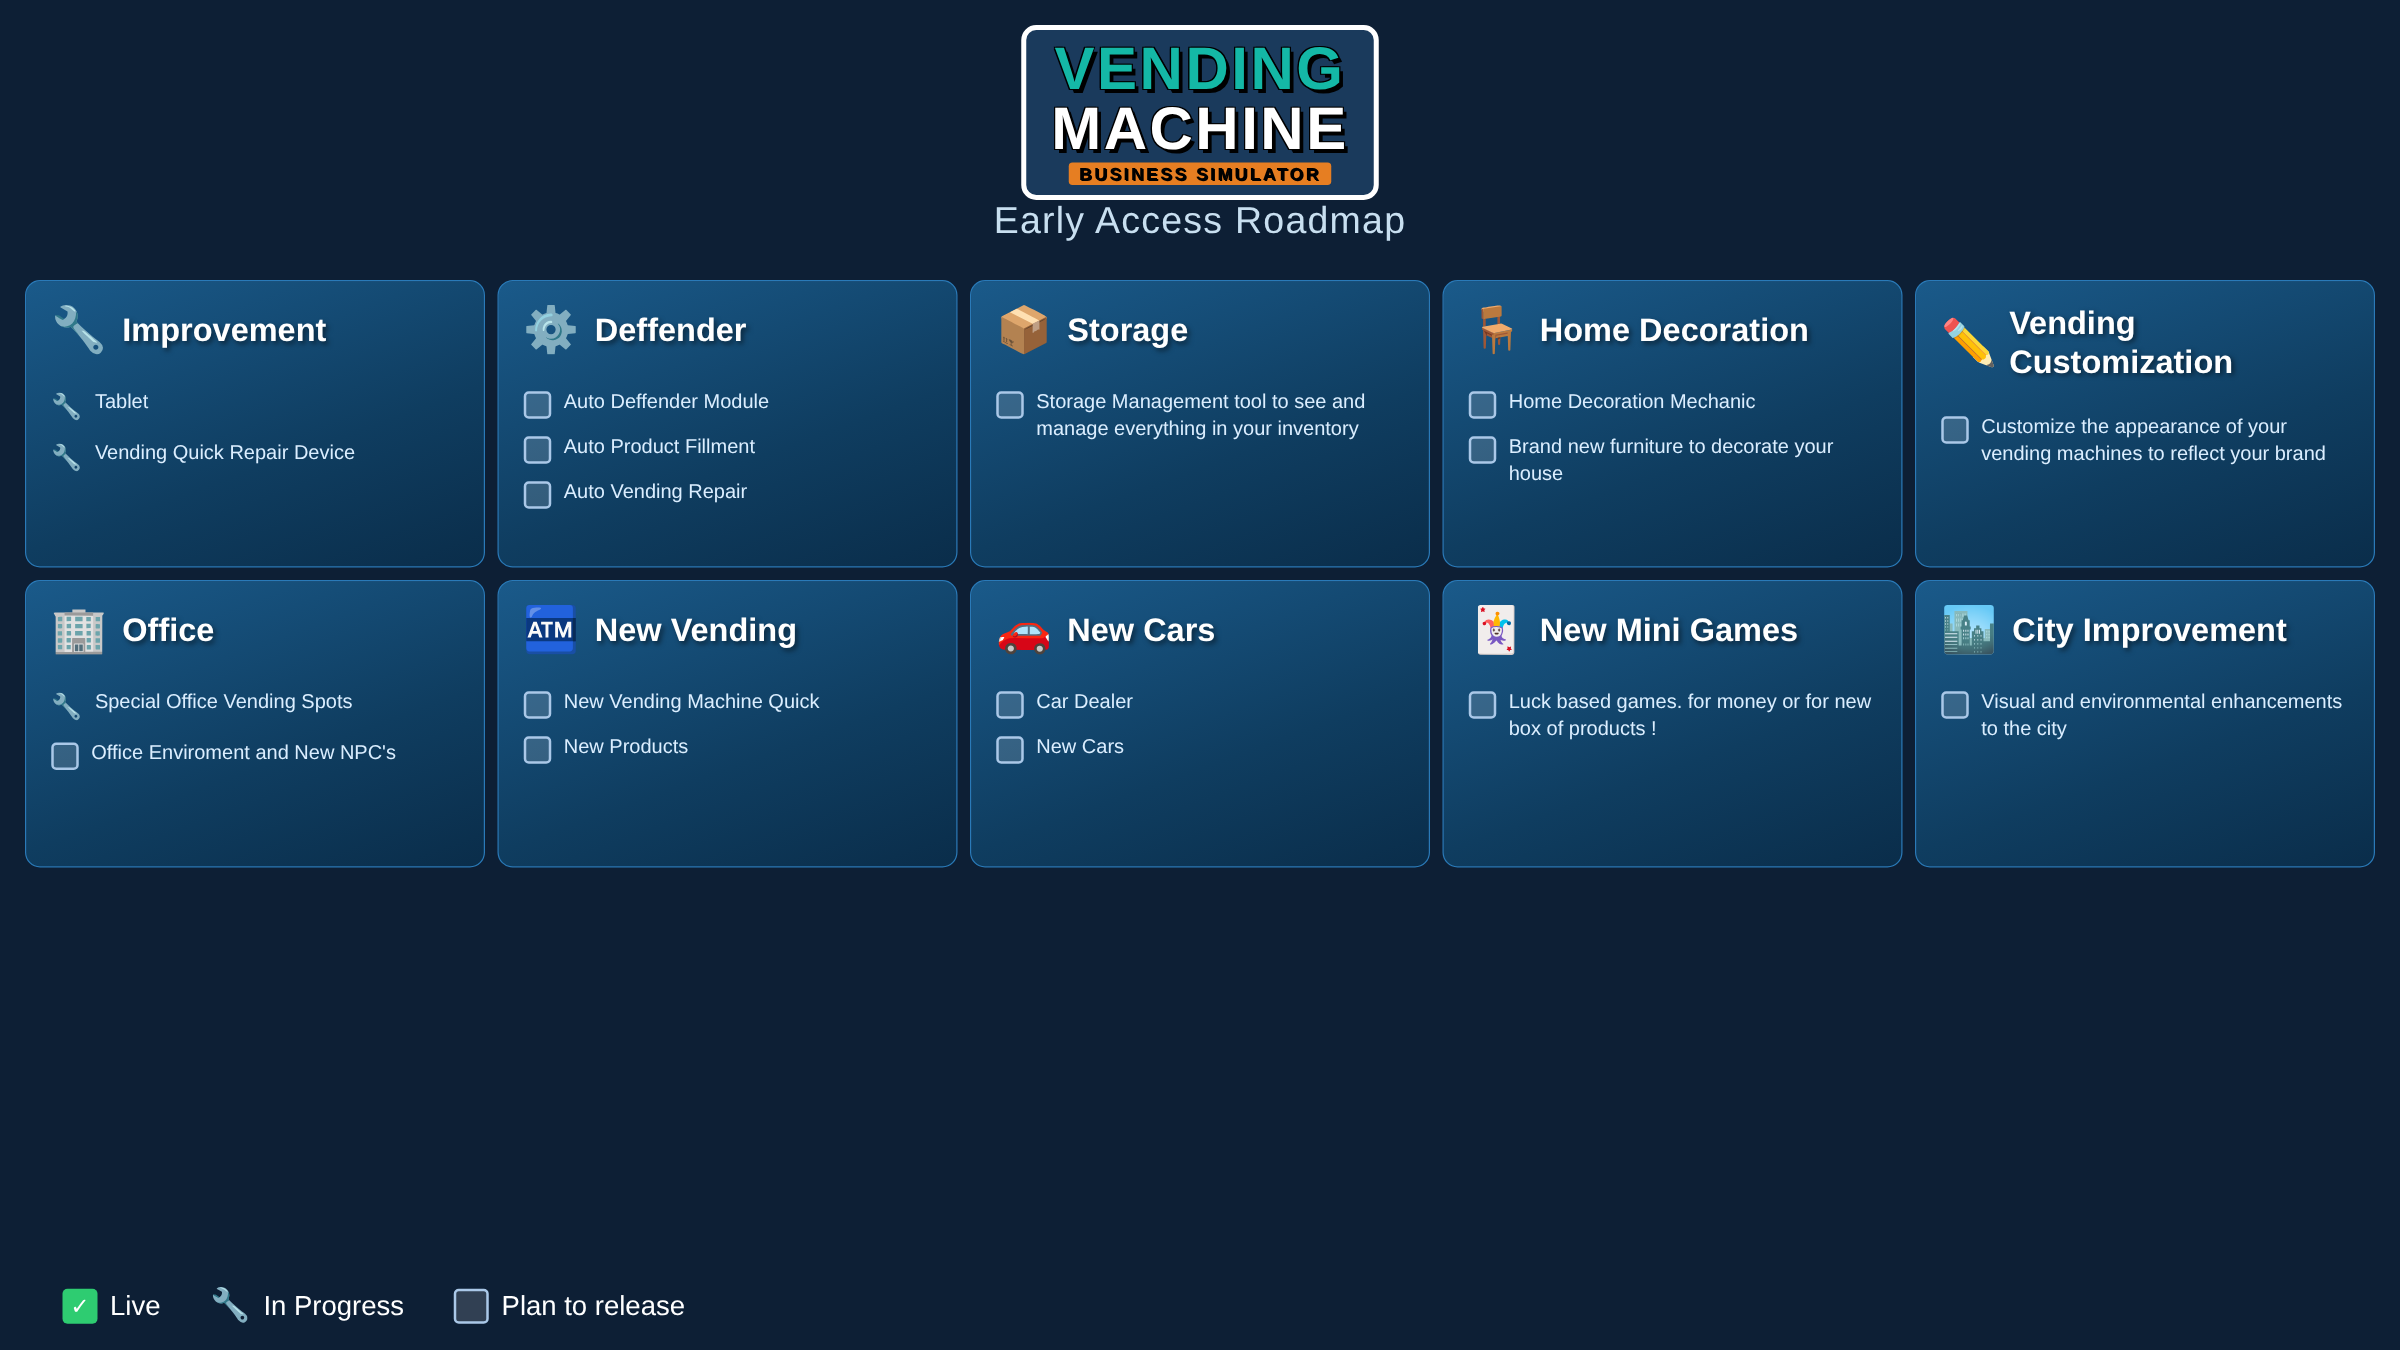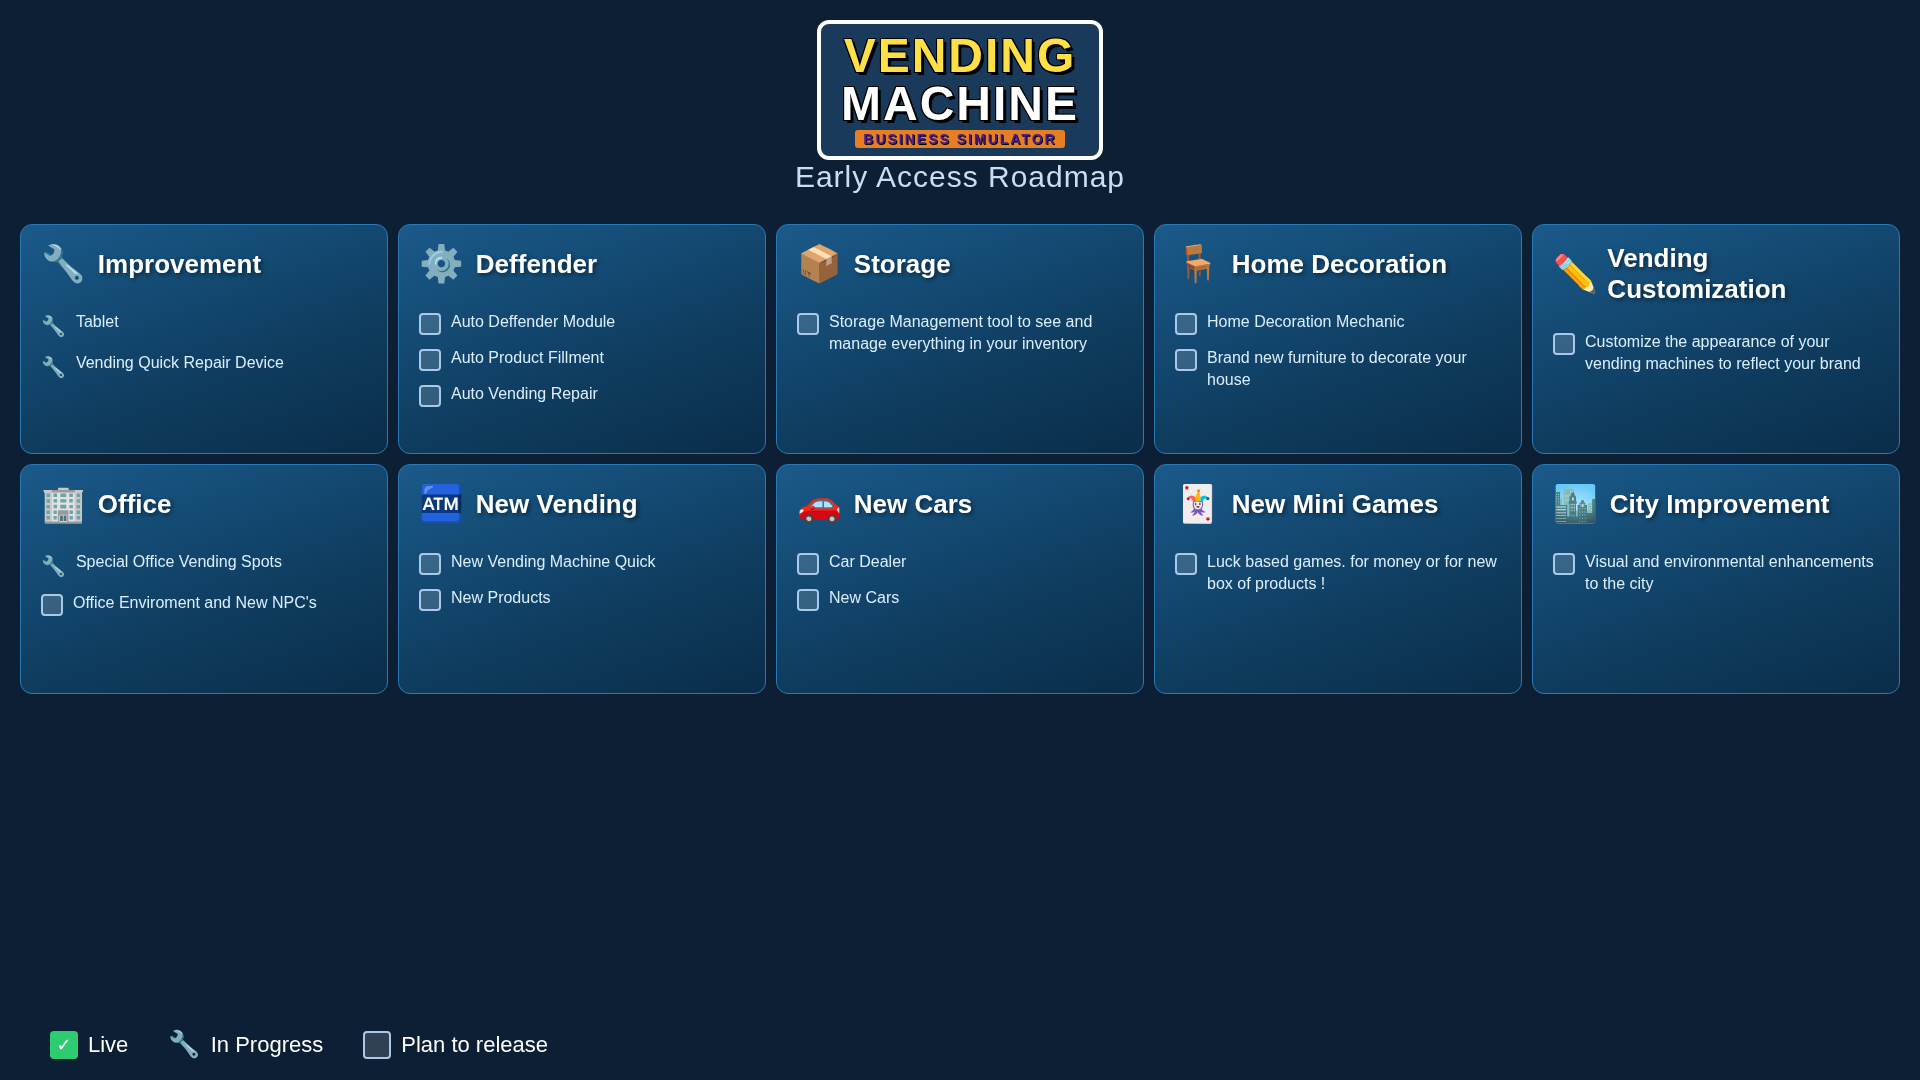--- a/index.html
+++ b/index.html
@@ -29,38 +29,38 @@
       border: 4px solid #fff;
       border-radius: 12px;
       padding: 8px 20px;
       text-align: center;
       line-height: 1;
     }
 
     .logo-vending {
       font-size: 48px;
       font-weight: 900;
-      color: #fde047;
+      color: #14b8a6;
       letter-spacing: 2px;
       display: block;
       text-shadow: 3px 3px 0 #000, -1px -1px 0 #000, 1px -1px 0 #000, -1px 1px 0 #000;
     }
 
     .logo-machine {
       font-size: 48px;
       font-weight: 900;
       color: #fff;
       letter-spacing: 2px;
       display: block;
       text-shadow: 3px 3px 0 #000, -1px -1px 0 #000, 1px -1px 0 #000, -1px 1px 0 #000;
     }
 
     .logo-subtitle {
       background: #e67e22;
-      color: #4c1d95;
+      color: #000000;
       font-size: 14px;
       font-weight: 700;
       letter-spacing: 2px;
       padding: 2px 8px;
       border-radius: 3px;
       margin-top: 2px;
       display: inline-block;
       text-shadow: 1px 1px 0 #000;
     }
 

